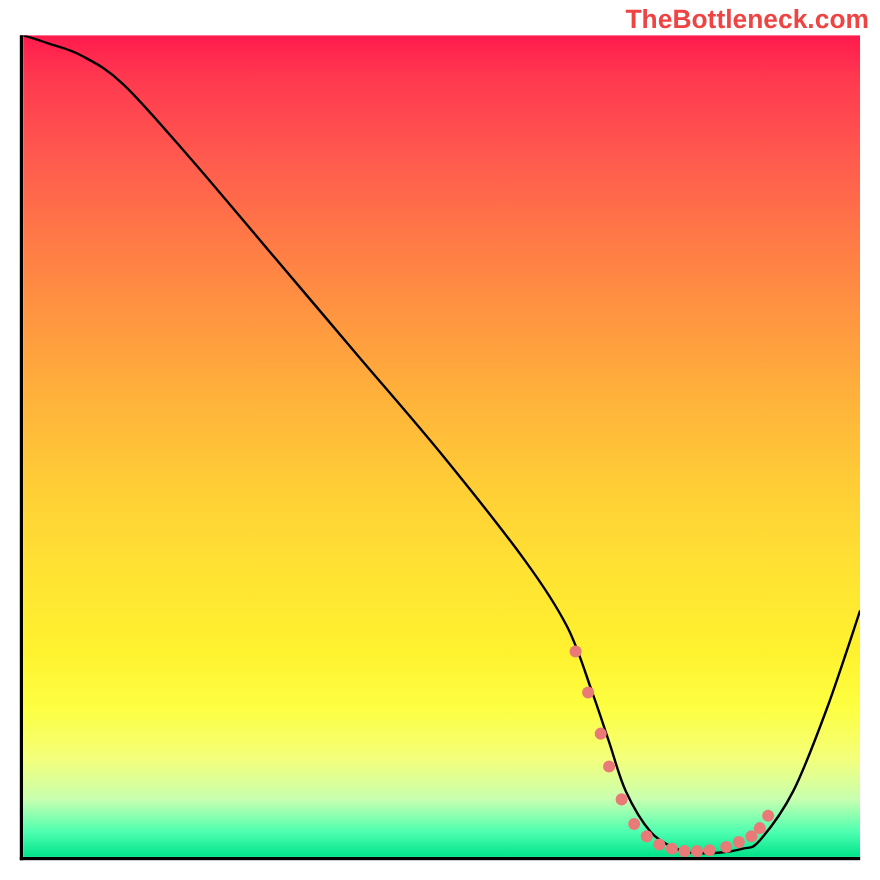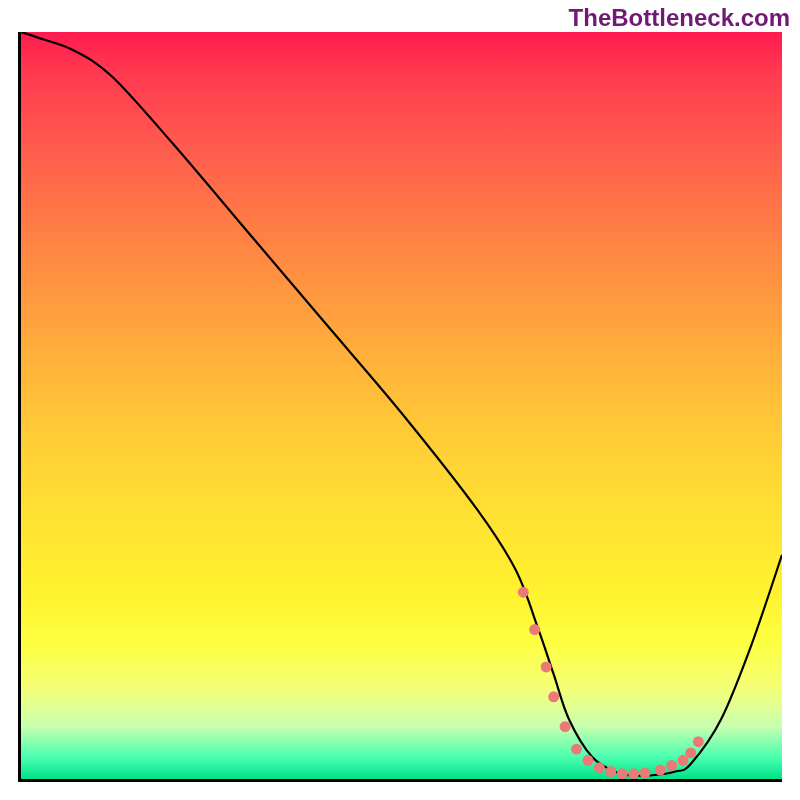--- a/index.html
+++ b/index.html
@@ -9,21 +9,21 @@
     width: 800px;
     height: 800px;
   }
   .watermark {
     position: absolute;
     top: 4px;
     right: 10px;
     font-family: Arial, sans-serif;
     font-size: 24px;
     font-weight: bold;
-    color: #701a75;
+    color: #ef4444;
     z-index: 10;
   }
   .plot-area {
     position: absolute;
     left: 18px;
     top: 32px;
     width: 764px;
     height: 750px;
     border-left: 3px solid #000;
     border-bottom: 3px solid #000;

